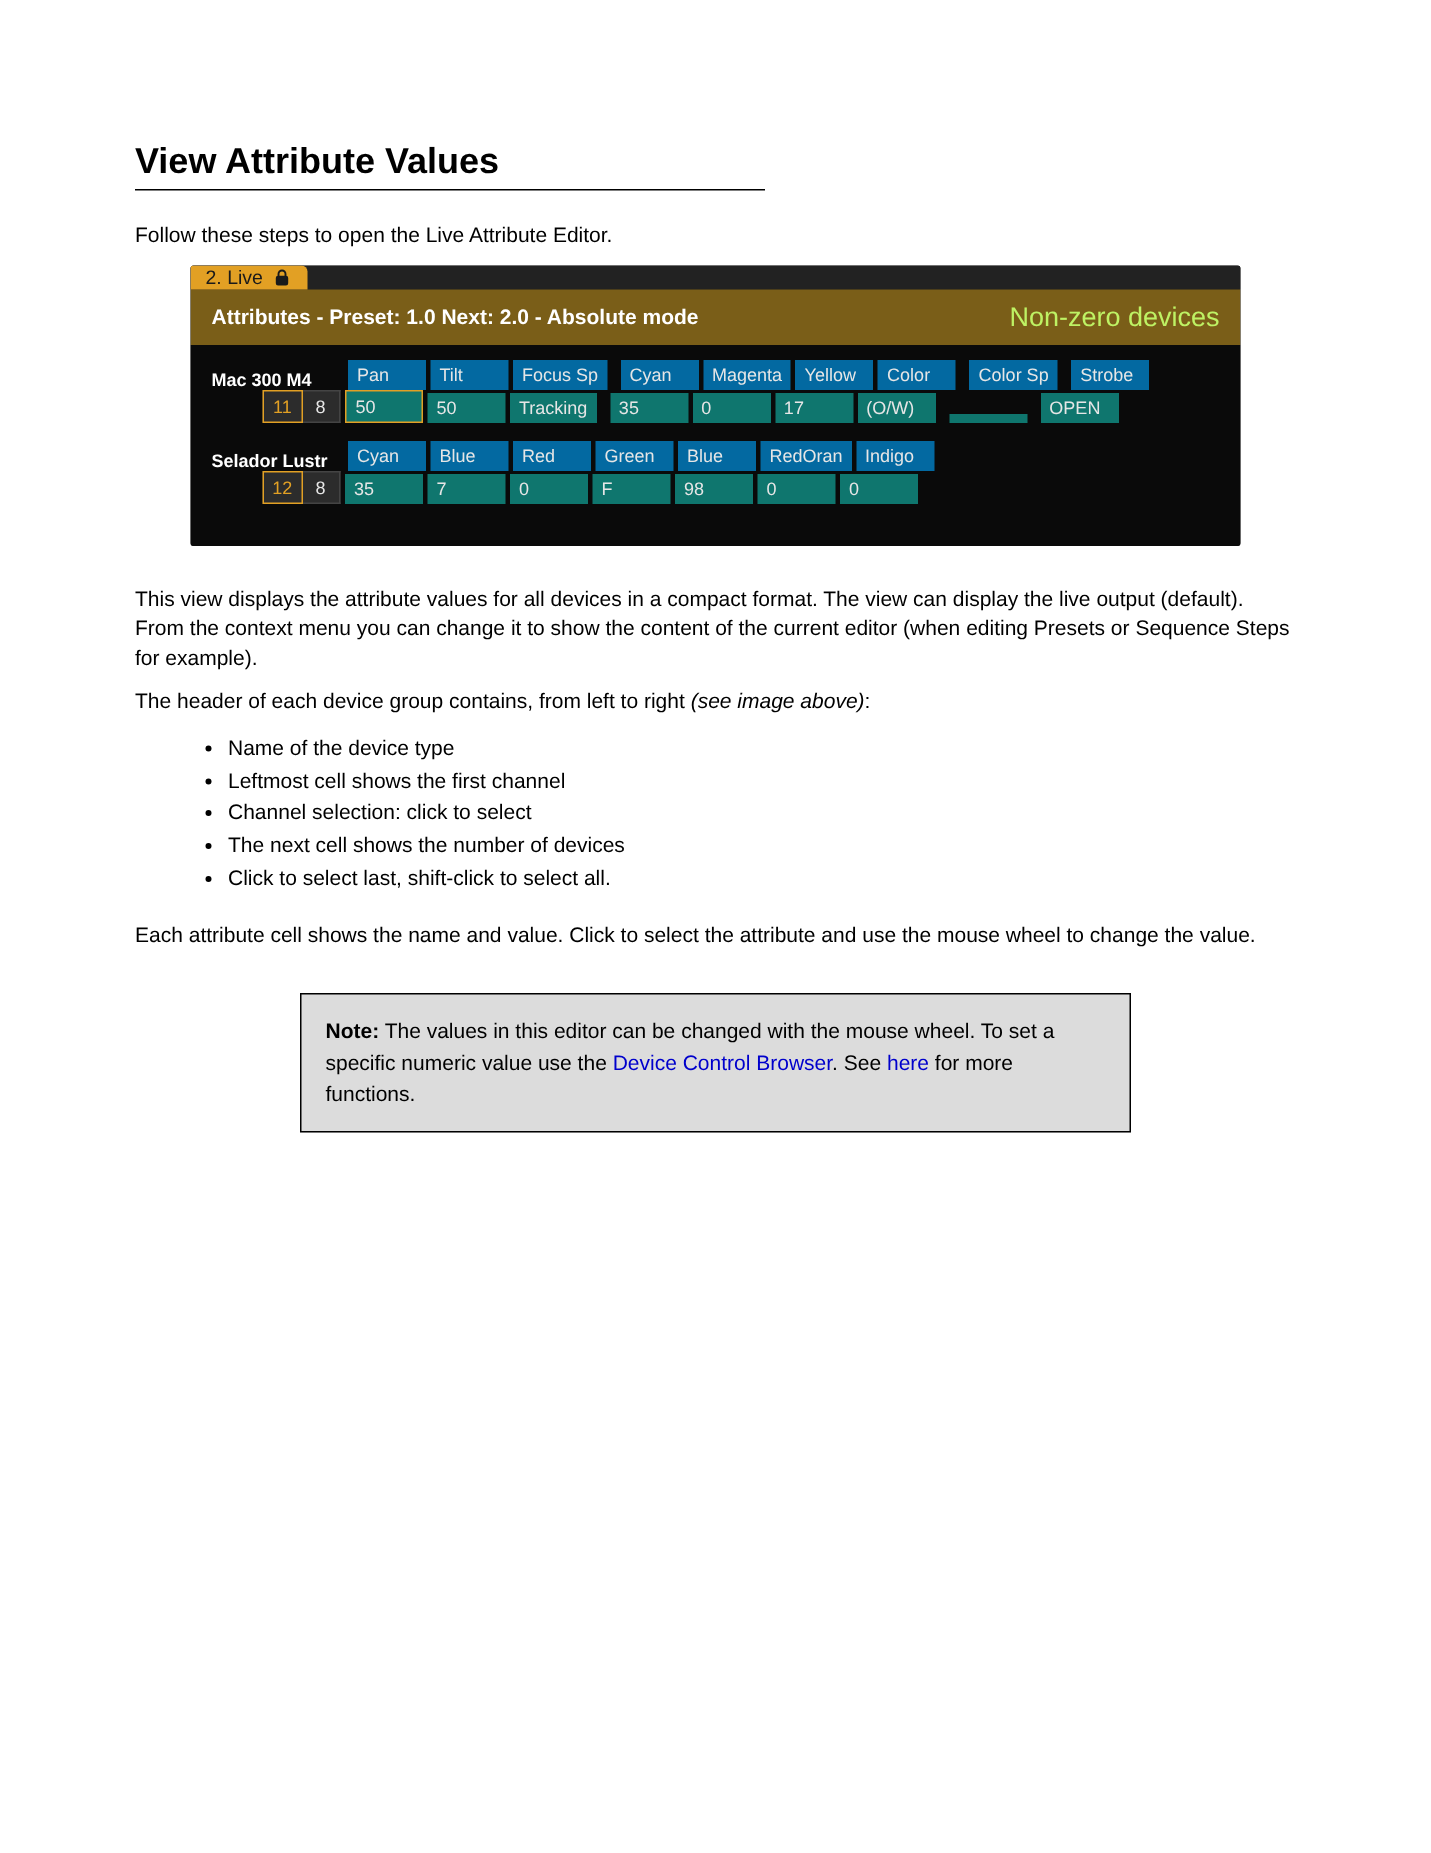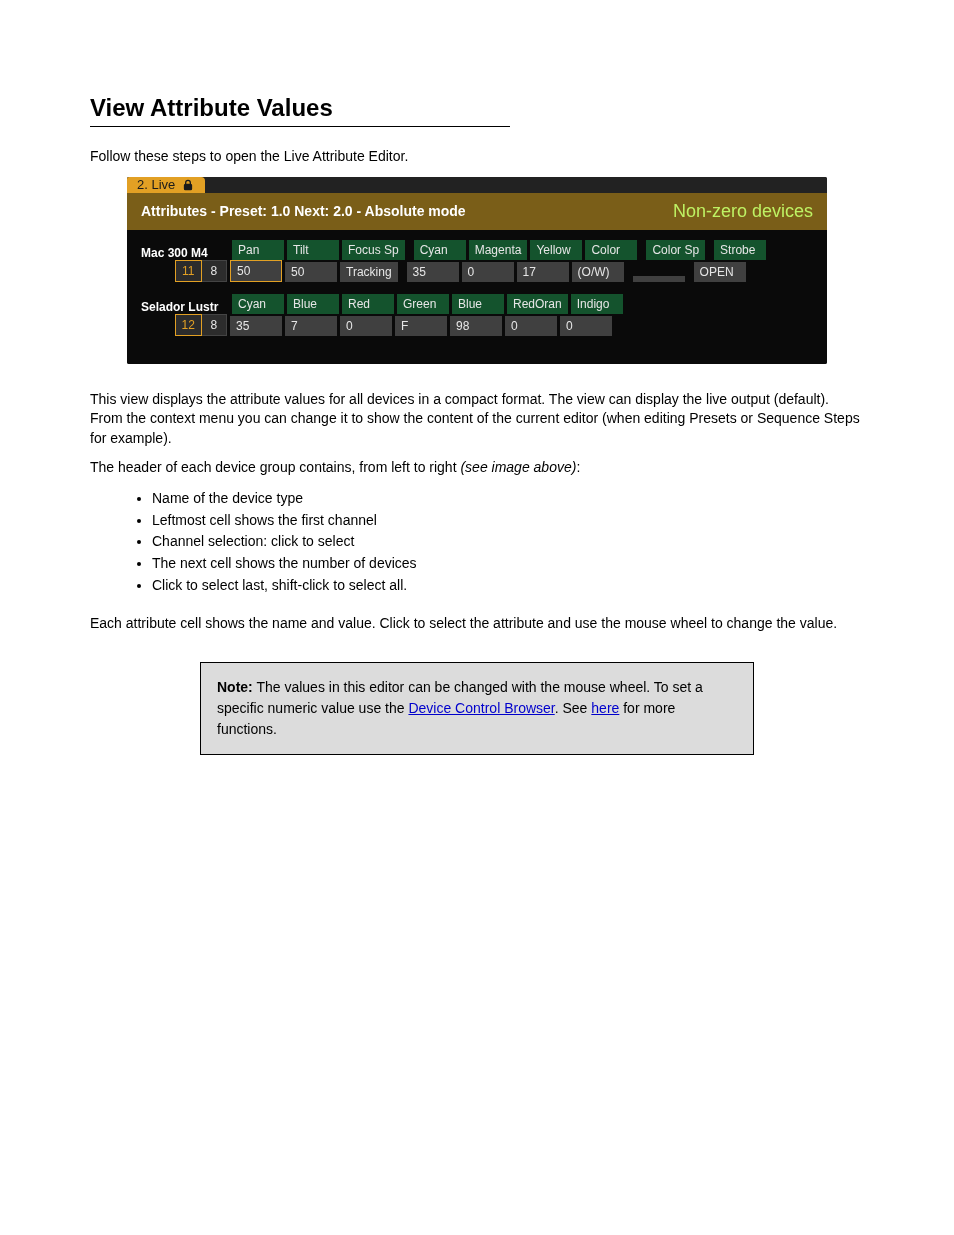--- a/index.html
+++ b/index.html
@@ -33,21 +33,20 @@
     background: #dcdcdc;
     border: 1px solid #000;
     padding: 14px 16px;
     margin: 28px auto 20px auto;
     width: 520px;
     font-size: 14px;
     line-height: 1.5;
   }
   .notebox a, a.inline-link {
     color: #0000cc;
-    text-decoration: underline;
     cursor: pointer;
   }
 
   
   .shot {
     width: 700px;
     margin: 10px auto 26px auto;
     background: #1c1c1c;
     border-radius: 2px;
     overflow: hidden;
@@ -116,29 +115,29 @@
   .dev-idbox .idcell:first-child {
     border: 1.5px solid #e2a024;
     color: #e2a024;
     margin-left: 36px;
   }
   .dev-idbox .idcell:last-child {
     border: 1.5px solid #444;
     border-left: none;
   }
   .cell {
-    background: #14532d;
+    background: #0369a1;
     min-width: 52px;
     padding: 3px 6px;
     font-size: 12px;
     box-sizing: border-box;
     white-space: nowrap;
   }
   .cell.val {
-    background: #404040;
+    background: #0f766e;
   }
   .cell.sel {
     border: 1.5px solid #e2a024;
   }
   .cell.spacer {
     background: transparent;
     min-width: 3px;
     padding: 0;
   }
 </style>

